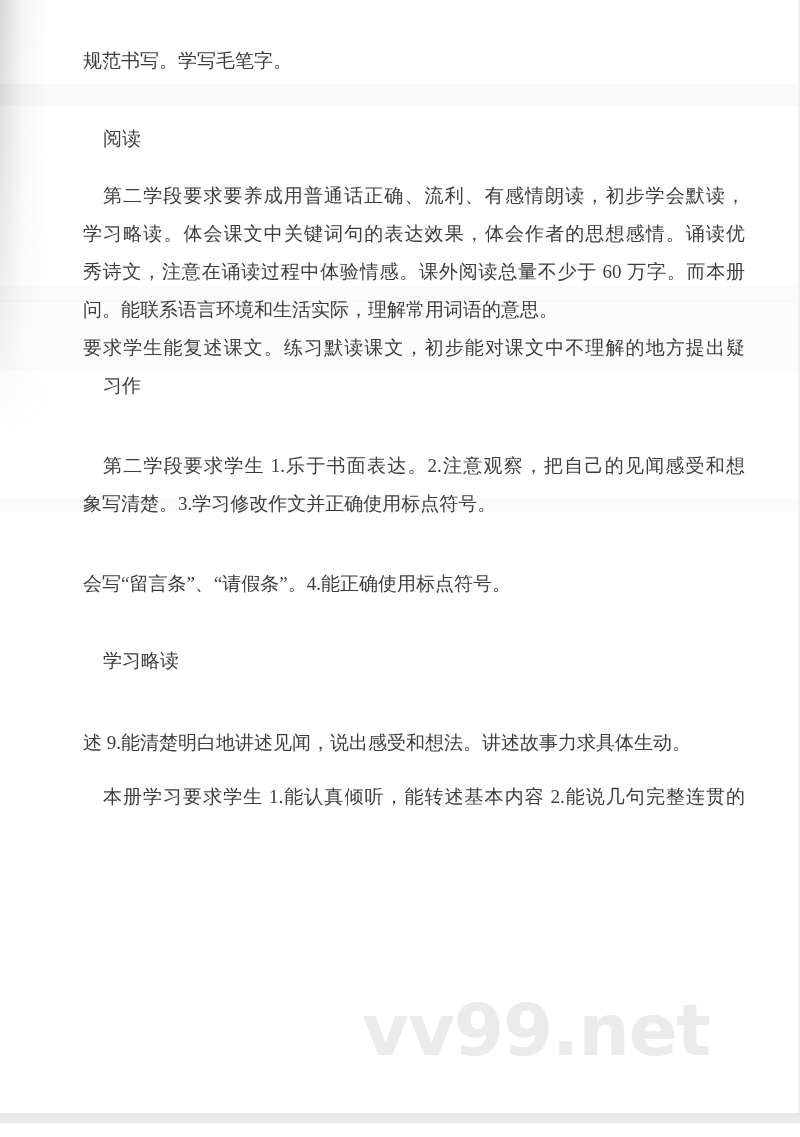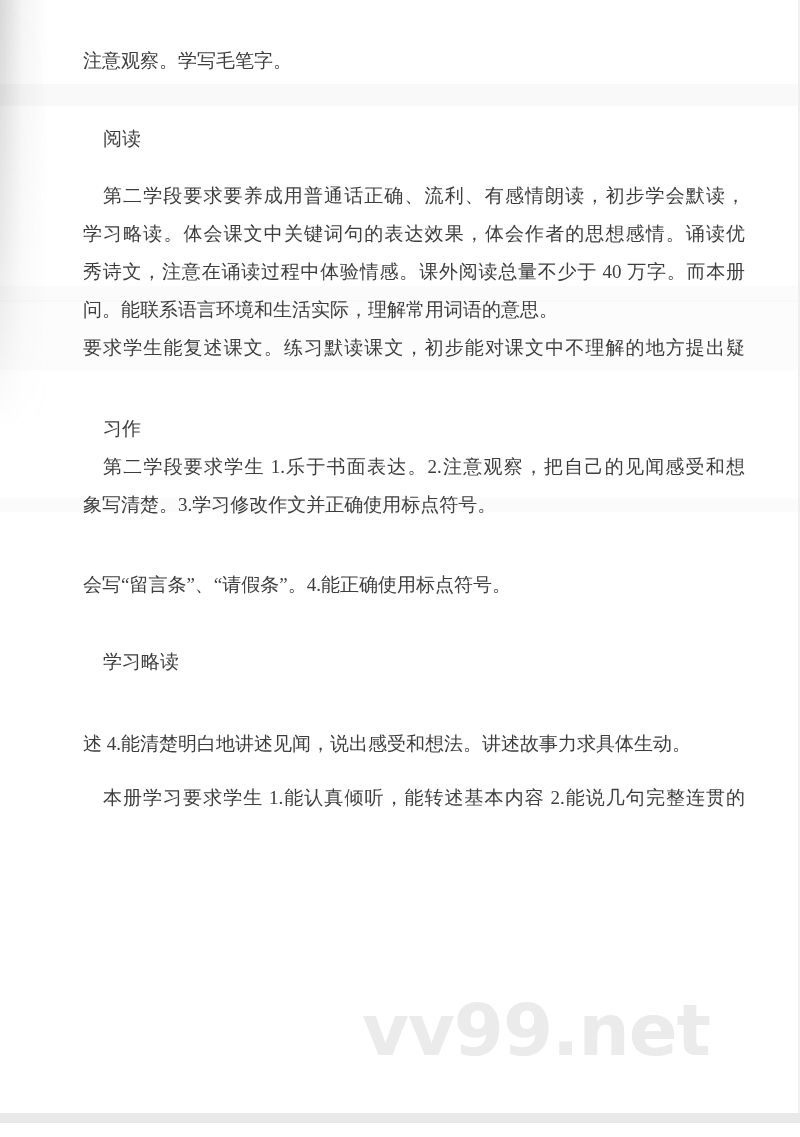--- a/index.html
+++ b/index.html
@@ -66,22 +66,22 @@
   .line.full {
     white-space: normal;
     width: 662px;
     text-align: justify;
     text-align-last: justify;
   }
   .indent { text-indent: 20px; }
   .heading { text-indent: 20px; }
   .mt-h1 { margin-top: 40px; }
   .mt-p1 { margin-top: 19px; }
-  .mt-h2 { margin-top: 43px; }
-  .mt-p2 { }
+  .mt-h2 { }
+  .mt-p2 { margin-top: 42px; }
   .mt-p3 { margin-top: 42px; }
   .mt-h3 { margin-top: 39px; }
   .mt-p4 { margin-top: 44px; }
   .mt-p5 { margin-top: 16px; }
   .watermark {
     position: absolute;
     left: 362px;
     top: 988px;
     font-family: "DejaVu Sans", "Liberation Sans", sans-serif;
     font-weight: bold;
@@ -115,47 +115,47 @@
   <div class="page">
     <div class="scan-shadow"></div>
     <div class="scan-band band-1"></div>
     <div class="scan-band band-2"></div>
     <div class="scan-band band-3"></div>
     <div class="scan-band band-4"></div>
     <div class="page-edge-right"></div>
 
     <div class="doc">
 
-      <p class="line">注意观察。学写毛笔字。</p>
+      <p class="line">规范书写。学写毛笔字。</p>
 
       <h2 class="heading mt-h1">阅读</h2>
 
       <div class="para mt-p1">
         <p class="line indent full">第二学段要求要养成用普通话正确、流利、有感情朗读，初步学会默读，</p>
         <p class="line full">学习略读。体会课文中关键词句的表达效果，体会作者的思想感情。诵读优</p>
-        <p class="line full">秀诗文，注意在诵读过程中体验情感。课外阅读总量不少于 40 万字。而本册</p>
+        <p class="line full">秀诗文，注意在诵读过程中体验情感。课外阅读总量不少于 60 万字。而本册</p>
         <p class="line">问。能联系语言环境和生活实际，理解常用词语的意思。</p>
         <p class="line full">要求学生能复述课文。练习默读课文，初步能对课文中不理解的地方提出疑</p>
       </div>
 
       <h2 class="heading mt-h2">习作</h2>
 
       <div class="para mt-p2">
         <p class="line indent full">第二学段要求学生 1.乐于书面表达。2.注意观察，把自己的见闻感受和想</p>
         <p class="line">象写清楚。3.学习修改作文并正确使用标点符号。</p>
       </div>
 
       <div class="para mt-p3">
         <p class="line">会写“留言条”、“请假条”。4.能正确使用标点符号。</p>
       </div>
 
       <h2 class="heading mt-h3">学习略读</h2>
 
       <div class="para mt-p4">
-        <p class="line">述 4.能清楚明白地讲述见闻，说出感受和想法。讲述故事力求具体生动。</p>
+        <p class="line">述 9.能清楚明白地讲述见闻，说出感受和想法。讲述故事力求具体生动。</p>
       </div>
 
       <div class="para mt-p5">
         <p class="line indent full">本册学习要求学生 1.能认真倾听，能转述基本内容 2.能说几句完整连贯的</p>
       </div>
 
     </div>
 
     <div class="watermark">vv99.net</div>
   </div>

